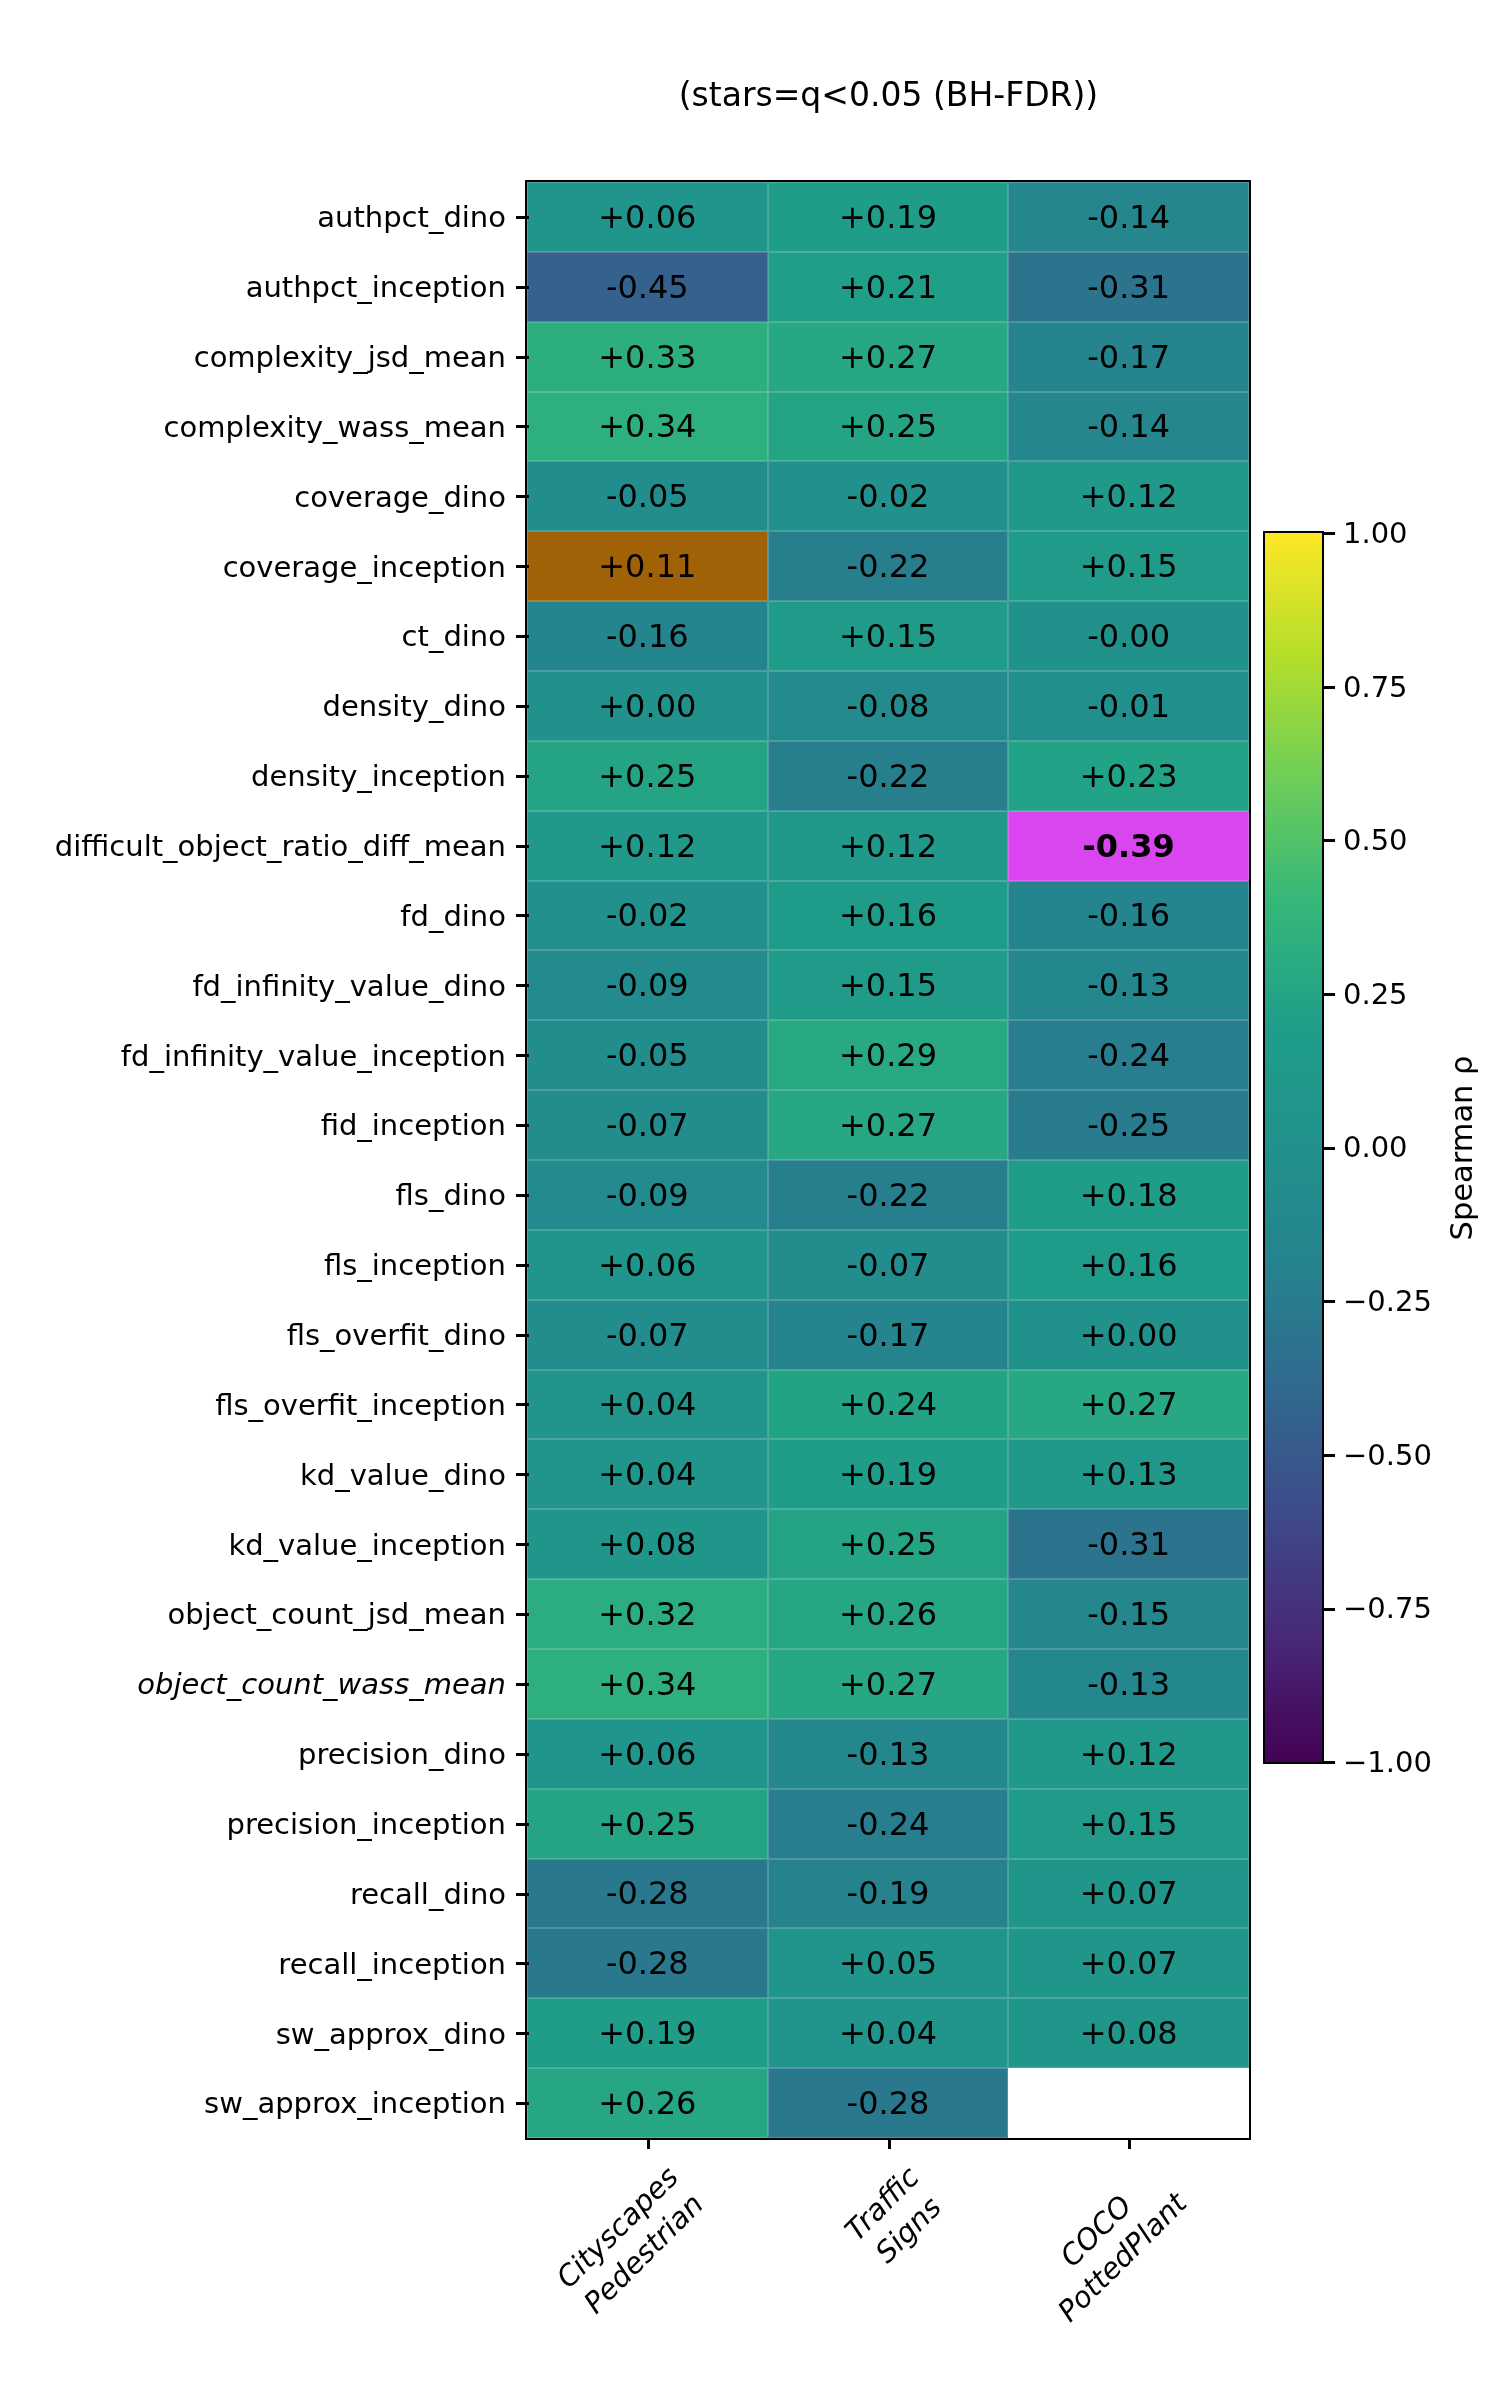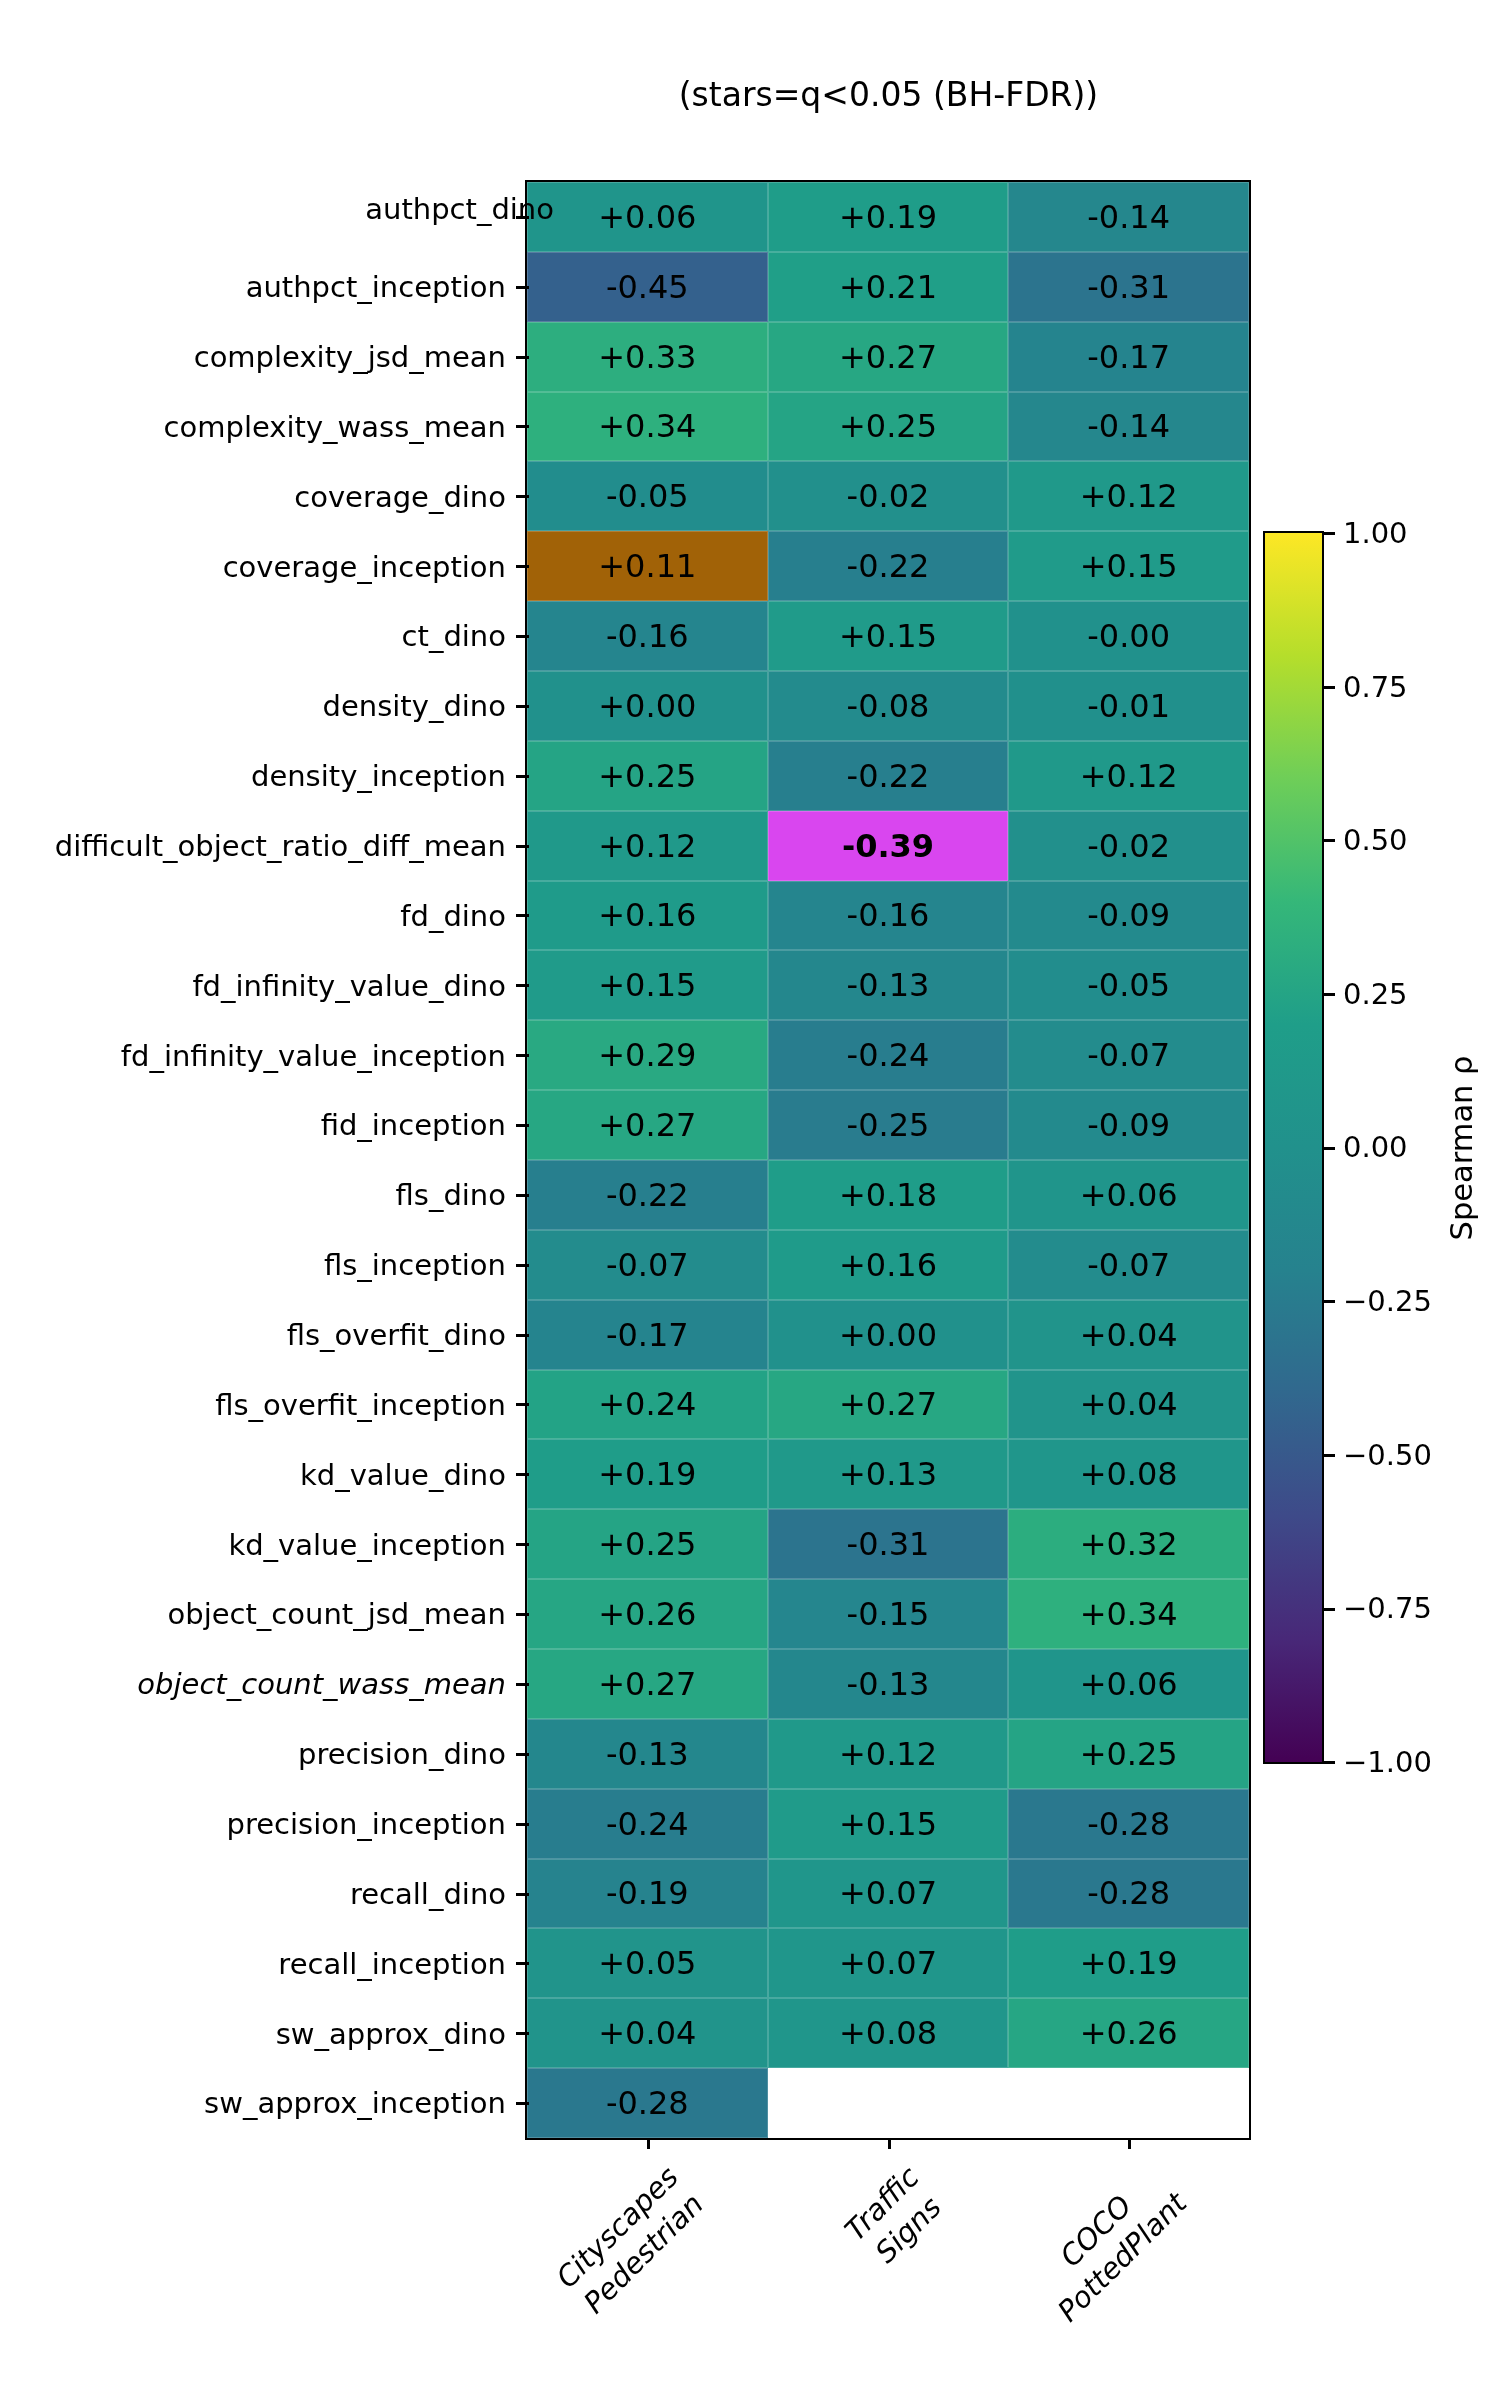--- a/index.html
+++ b/index.html
@@ -139,20 +139,21 @@
       <div class="cell" style="background: rgb(39, 127, 142);">-0.22</div>
       <div class="cell" style="background: rgb(32, 155, 138);">+0.15</div>
       <div class="cell" style="background: rgb(37, 133, 142);">-0.16</div>
       <div class="cell" style="background: rgb(32, 155, 138);">+0.15</div>
       <div class="cell" style="background: rgb(33, 145, 140);">-0.00</div>
       <div class="cell" style="background: rgb(33, 145, 140);">+0.00</div>
       <div class="cell" style="background: rgb(35, 139, 141);">-0.08</div>
       <div class="cell" style="background: rgb(33, 144, 140);">-0.01</div>
       <div class="cell" style="background: rgb(37, 164, 133);">+0.25</div>
       <div class="cell" style="background: rgb(39, 127, 142);">-0.22</div>
+      <div class="cell" style="background: rgb(34, 162, 135);">+0.23</div>
       <div class="cell" style="background: rgb(32, 153, 138);">+0.12</div>
       <div class="cell" style="background: rgb(32, 153, 138);">+0.12</div>
       <div class="cell" style="background: #d946ef; font-weight: bold;">-0.39</div>
       <div class="cell" style="background: rgb(34, 144, 140);">-0.02</div>
       <div class="cell" style="background: rgb(31, 155, 138);">+0.16</div>
       <div class="cell" style="background: rgb(37, 133, 142);">-0.16</div>
       <div class="cell" style="background: rgb(35, 138, 141);">-0.09</div>
       <div class="cell" style="background: rgb(32, 155, 138);">+0.15</div>
       <div class="cell" style="background: rgb(36, 135, 141);">-0.13</div>
       <div class="cell" style="background: rgb(34, 141, 141);">-0.05</div>
@@ -198,21 +199,21 @@
       <div class="cell" style="background: rgb(33, 148, 139);">+0.05</div>
       <div class="cell" style="background: rgb(32, 150, 139);">+0.07</div>
       <div class="cell" style="background: rgb(31, 157, 137);">+0.19</div>
       <div class="cell" style="background: rgb(33, 148, 139);">+0.04</div>
       <div class="cell" style="background: rgb(32, 150, 139);">+0.08</div>
       <div class="cell" style="background: rgb(38, 166, 132);">+0.26</div>
       <div class="cell" style="background: rgb(42, 120, 142);">-0.28</div>
     </div>
 
   <div id="row-labels">
-      <div class="row-label" style="top: 174px; height: 70px; padding-left: 48px;">authpct_dino</div>
+      <div class="row-label" style="top: 182px; height: 70px;">authpct_dino</div>
       <div class="row-label" style="top: 252px; height: 70px;">authpct_inception</div>
       <div class="row-label" style="top: 322px; height: 70px;">complexity_jsd_mean</div>
       <div class="row-label" style="top: 392px; height: 70px;">complexity_wass_mean</div>
       <div class="row-label" style="top: 462px; height: 70px;">coverage_dino</div>
       <div class="row-label" style="top: 532px; height: 70px;">coverage_inception</div>
       <div class="row-label" style="top: 601px; height: 70px;">ct_dino</div>
       <div class="row-label" style="top: 671px; height: 70px;">density_dino</div>
       <div class="row-label" style="top: 741px; height: 70px;">density_inception</div>
       <div class="row-label" style="top: 811px; height: 70px;">difficult_object_ratio_diff_mean</div>
       <div class="row-label" style="top: 881px; height: 70px;">fd_dino</div>

